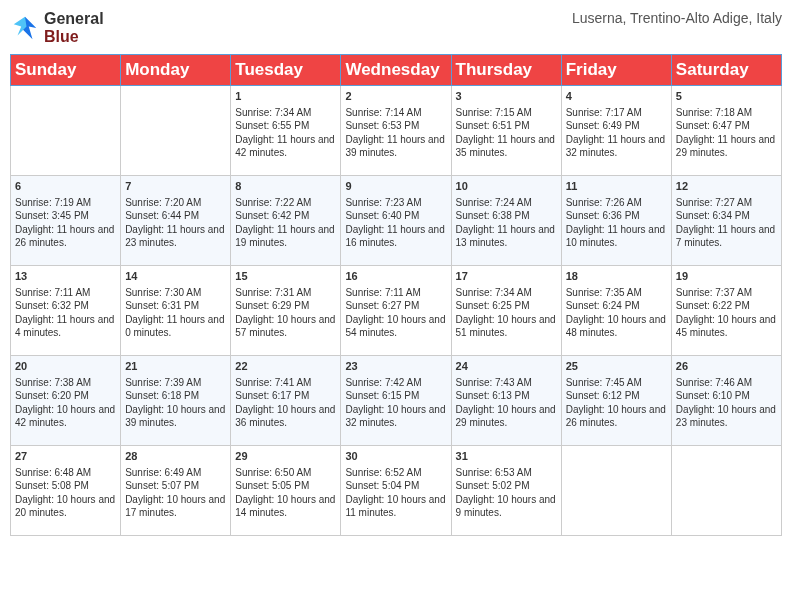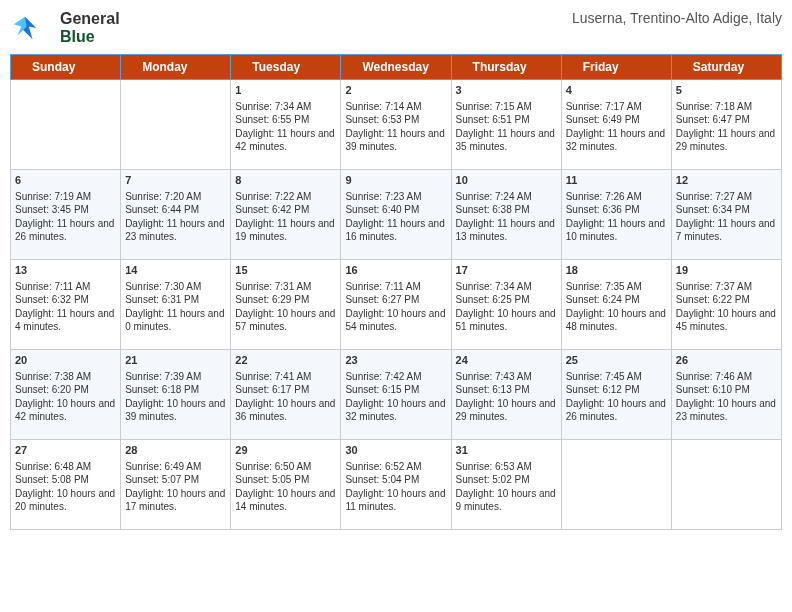--- a/index.html
+++ b/index.html
@@ -12,21 +12,21 @@
     }
     .header {
       display: flex;
       justify-content: space-between;
       align-items: flex-start;
       margin-bottom: 8px;
     }
     .logo {
       display: flex;
       align-items: center;
-      gap: 20px;
+      gap: 4px;
     }
     .logo-bird {
       width: 30px;
       height: 30px;
     }
     .title-block {
       text-align: right;
     }
     .month-title {
       font-size: 32px;
@@ -37,25 +37,25 @@
       font-size: 14px;
       color: #555;
       margin-left: 46px;
     }
     table {
       width: 100%;
       border-collapse: collapse;
       font-size: 10.5px;
     }
     thead tr th {
-      background: #c2410c;
+      background: #ef4444;
       color: #fff;
-      padding: 5px 21px;
+      padding: 5px 4px;
       text-align: left;
-      font-size: 12px;
+      font-size: 17px;
       border: 1px solid #5a9cd8;
     }
     tbody tr td {
       border: 1px solid #ccc;
       vertical-align: top;
       padding: 3px 4px;
       width: 14.28%;
       min-height: 80px;
       height: 90px;
       color: #333;
@@ -80,21 +80,21 @@
 <body>
 
 <div class="header">
   <div class="logo">
     <svg class="logo-bird" viewBox="0 0 40 40" xmlns="http://www.w3.org/2000/svg">
       <polygon points="20,5 35,20 25,18 30,35 15,20 20,5" fill="#1a73e8"></polygon>
       <polygon points="20,5 5,15 15,18 10,30 22,18 20,5" fill="#4fc3f7"></polygon>
     </svg>
     <div>
       <div style="font-size:16px;font-weight:bold;color:#333;">General</div>
-      <div style="font-size:16px;font-weight:bold;color:#14532d;">Blue</div>
+      <div style="font-size:16px;font-weight:bold;color:#7f1d1d;">Blue</div>
     </div>
   </div>
   <div class="title-block">
     <div class="location-title">Luserna, Trentino-Alto Adige, Italy</div>
   </div>
 </div>
 
 <table>
   <thead>
     <tr id="header-row">

